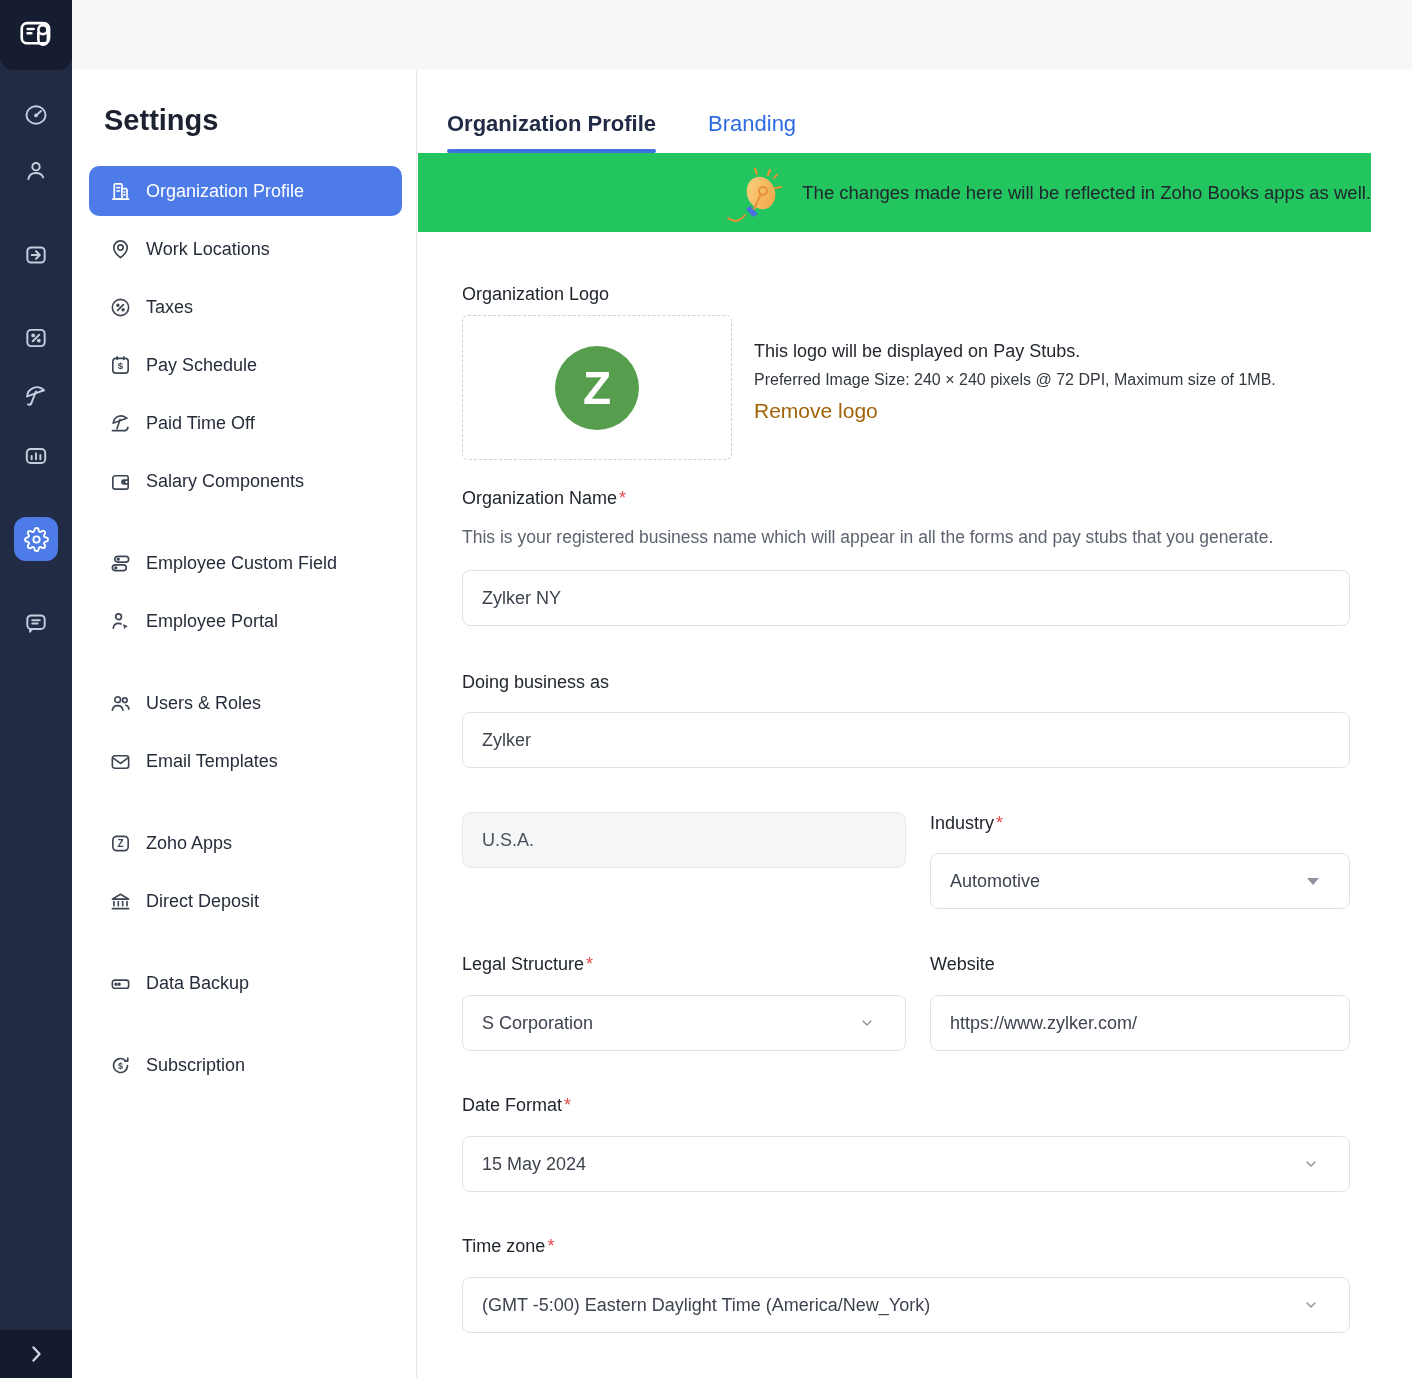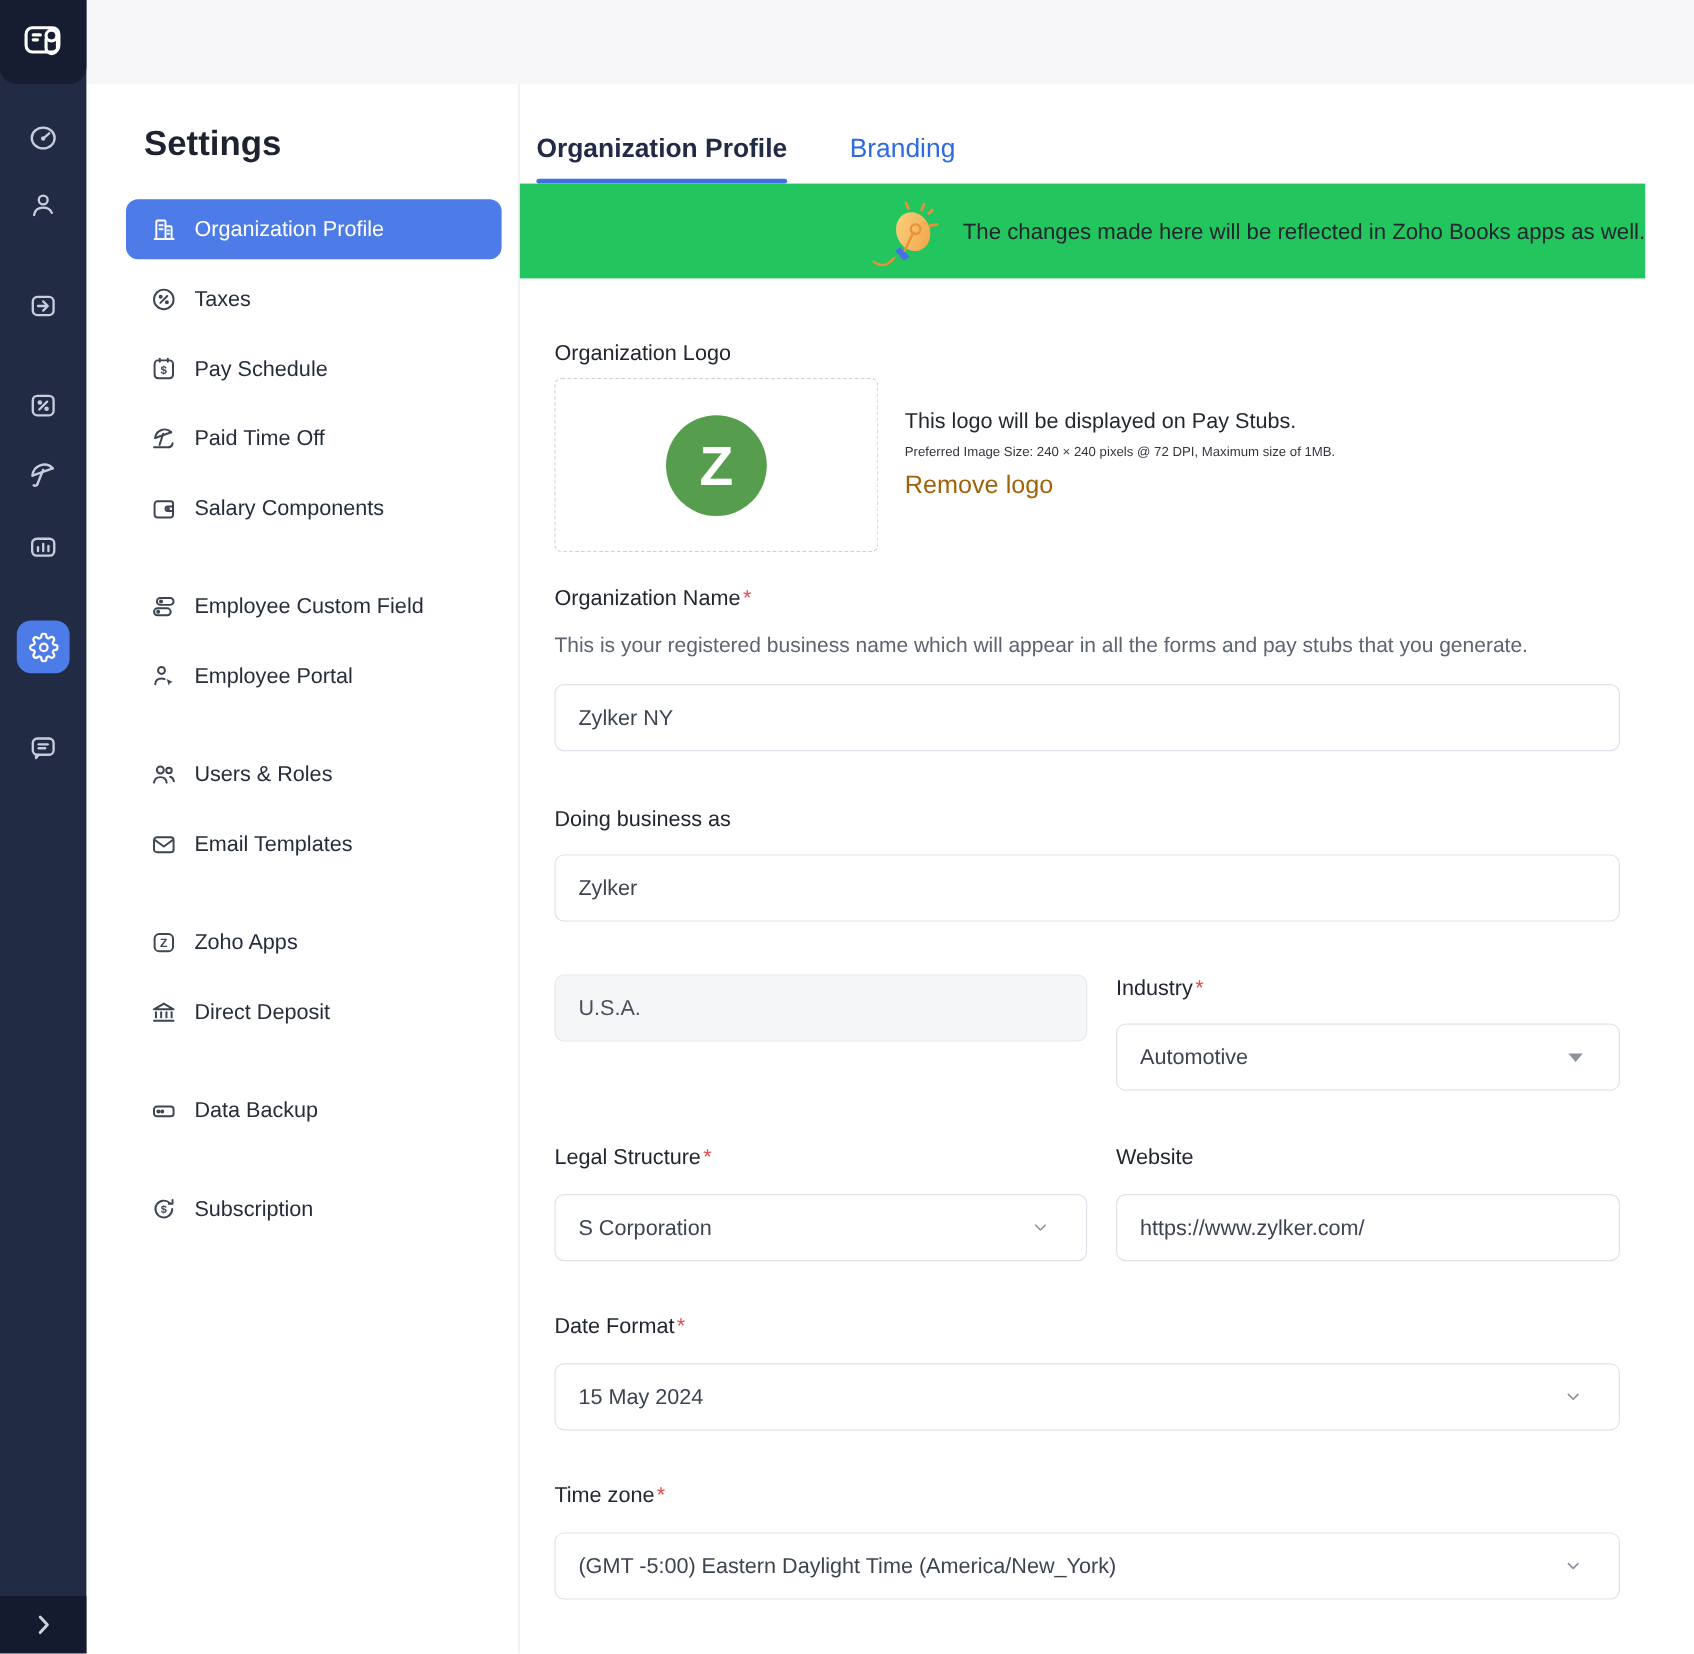--- a/index.html
+++ b/index.html
@@ -14,21 +14,21 @@
   .rail { position:absolute; left:0; top:0; width:72px; height:1378px; background:#222b44; z-index:3; }
   .rail-logo { position:absolute; left:0; top:0; width:72px; height:70px; background:#161d31;
     border-radius:0 0 14px 14px; display:flex; align-items:center; justify-content:center; color:#fff; cursor:pointer; }
   .rail-item { position:absolute; left:14px; width:44px; height:44px; border-radius:12px;
     display:flex; align-items:center; justify-content:center; color:#c6cddc; cursor:pointer; }
   .rail-item.active { background:#4d7ce9; color:#fff; }
   .rail-expand { position:absolute; left:0; bottom:0; width:72px; height:48px; background:#141b2e;
     display:flex; align-items:center; justify-content:center; color:#ccd2e0; cursor:pointer; }
 
   
-  .settings-panel { position:absolute; left:88px; top:70px; width:345px; height:1308px;
+  .settings-panel { position:absolute; left:72px; top:70px; width:345px; height:1308px;
     background:#fff; border-right:1px solid #e8e9ee; z-index:2; }
   .settings-title { margin:34px 0 0 32px; font-size:29px; font-weight:700; color:#1c2230; }
   .nav-list { margin-top:29px; }
   .nav-item { margin:0 14px 8px 17px; height:50px; border-radius:10px; display:flex;
     align-items:center; padding-left:19px; cursor:pointer; }
   .nav-item.group-start { margin-top:32px; }
   .nav-item.active { background:#4d7be8; }
   .nav-icon { width:24px; height:24px; display:flex; align-items:center; justify-content:center;
     color:#3d4452; flex:0 0 24px; }
   .nav-item.active .nav-icon { color:#fff; }
@@ -52,21 +52,21 @@
   .req { color:#e5494d; margin-left:2px; }
 
   .lbl-logo { margin-top:51px; }
   .logo-row { margin-top:10px; display:flex; }
   .logo-box { width:270px; height:145px; border:1.5px dashed #ccd0d9; border-radius:6px;
     display:flex; align-items:center; justify-content:center; cursor:pointer; background:#fff; }
   .logo-circle { width:84px; height:84px; border-radius:50%; background:#569e4d; color:#fff;
     display:flex; align-items:center; justify-content:center; font-size:46px; font-weight:700; }
   .logo-info { margin-left:22px; padding-top:26px; }
   .logo-line1 { font-size:18px; color:#23282f; }
-  .logo-line2 { margin-top:9px; font-size:11px; color:#33383f; }
+  .logo-line2 { margin-top:9px; font-size:16px; color:#33383f; }
   .logo-remove { display:inline-block; margin-top:10px; font-size:21px; color:#a16207; cursor:pointer; text-decoration:none; }
 
   .b-orgname { margin-top:27px; }
   .help { margin-top:12px; font-size:17.5px; line-height:32px; color:#5d6470; max-width:880px; }
   .text-input { display:block; width:888px; height:56px; border:1px solid #dfe2e8; border-radius:8px;
     font-family:"Liberation Sans", sans-serif; font-size:18px; color:#3d444f; padding:16px 19px; outline:none; background:#fff; }
   .b-orgname .text-input { margin-top:17px; }
   .b-dba { margin-top:45px; }
   .b-dba .text-input { margin-top:19px; }
 
@@ -207,20 +207,29 @@
             <line x1="4" y1="20" x2="20.5" y2="20"></line>
             <line x1="8.2" y1="8" x2="11" y2="8"></line>
             <line x1="8.2" y1="11.5" x2="11" y2="11.5"></line>
             <line x1="15.5" y1="12.5" x2="16.6" y2="12.5"></line>
             <line x1="15.5" y1="15.5" x2="16.6" y2="15.5"></line>
           </svg>
         </span>
         <span class="nav-label">Organization Profile</span>
       </div>
 
+      <div class="nav-item">
+        <span class="nav-icon">
+          <svg width="23" height="23" viewBox="0 0 24 24" fill="none" stroke="currentColor" stroke-width="1.7" stroke-linecap="round" stroke-linejoin="round">
+            <path d="M19 10c0 5.25-7 10.5-7 10.5S5 15.25 5 10a7 7 0 0 1 14 0z"></path>
+            <circle cx="12" cy="10" r="2.8"></circle>
+          </svg>
+        </span>
+        <span class="nav-label">Work Locations</span>
+      </div>
 
       <div class="nav-item">
         <span class="nav-icon">
           <svg width="23" height="23" viewBox="0 0 24 24" fill="none" stroke="currentColor" stroke-width="1.7" stroke-linecap="round">
             <circle cx="12" cy="12" r="8.5"></circle>
             <line x1="9" y1="15" x2="15" y2="9"></line>
             <circle cx="9.3" cy="9.6" r="0.9"></circle>
             <circle cx="14.7" cy="14.4" r="0.9"></circle>
           </svg>
         </span>

